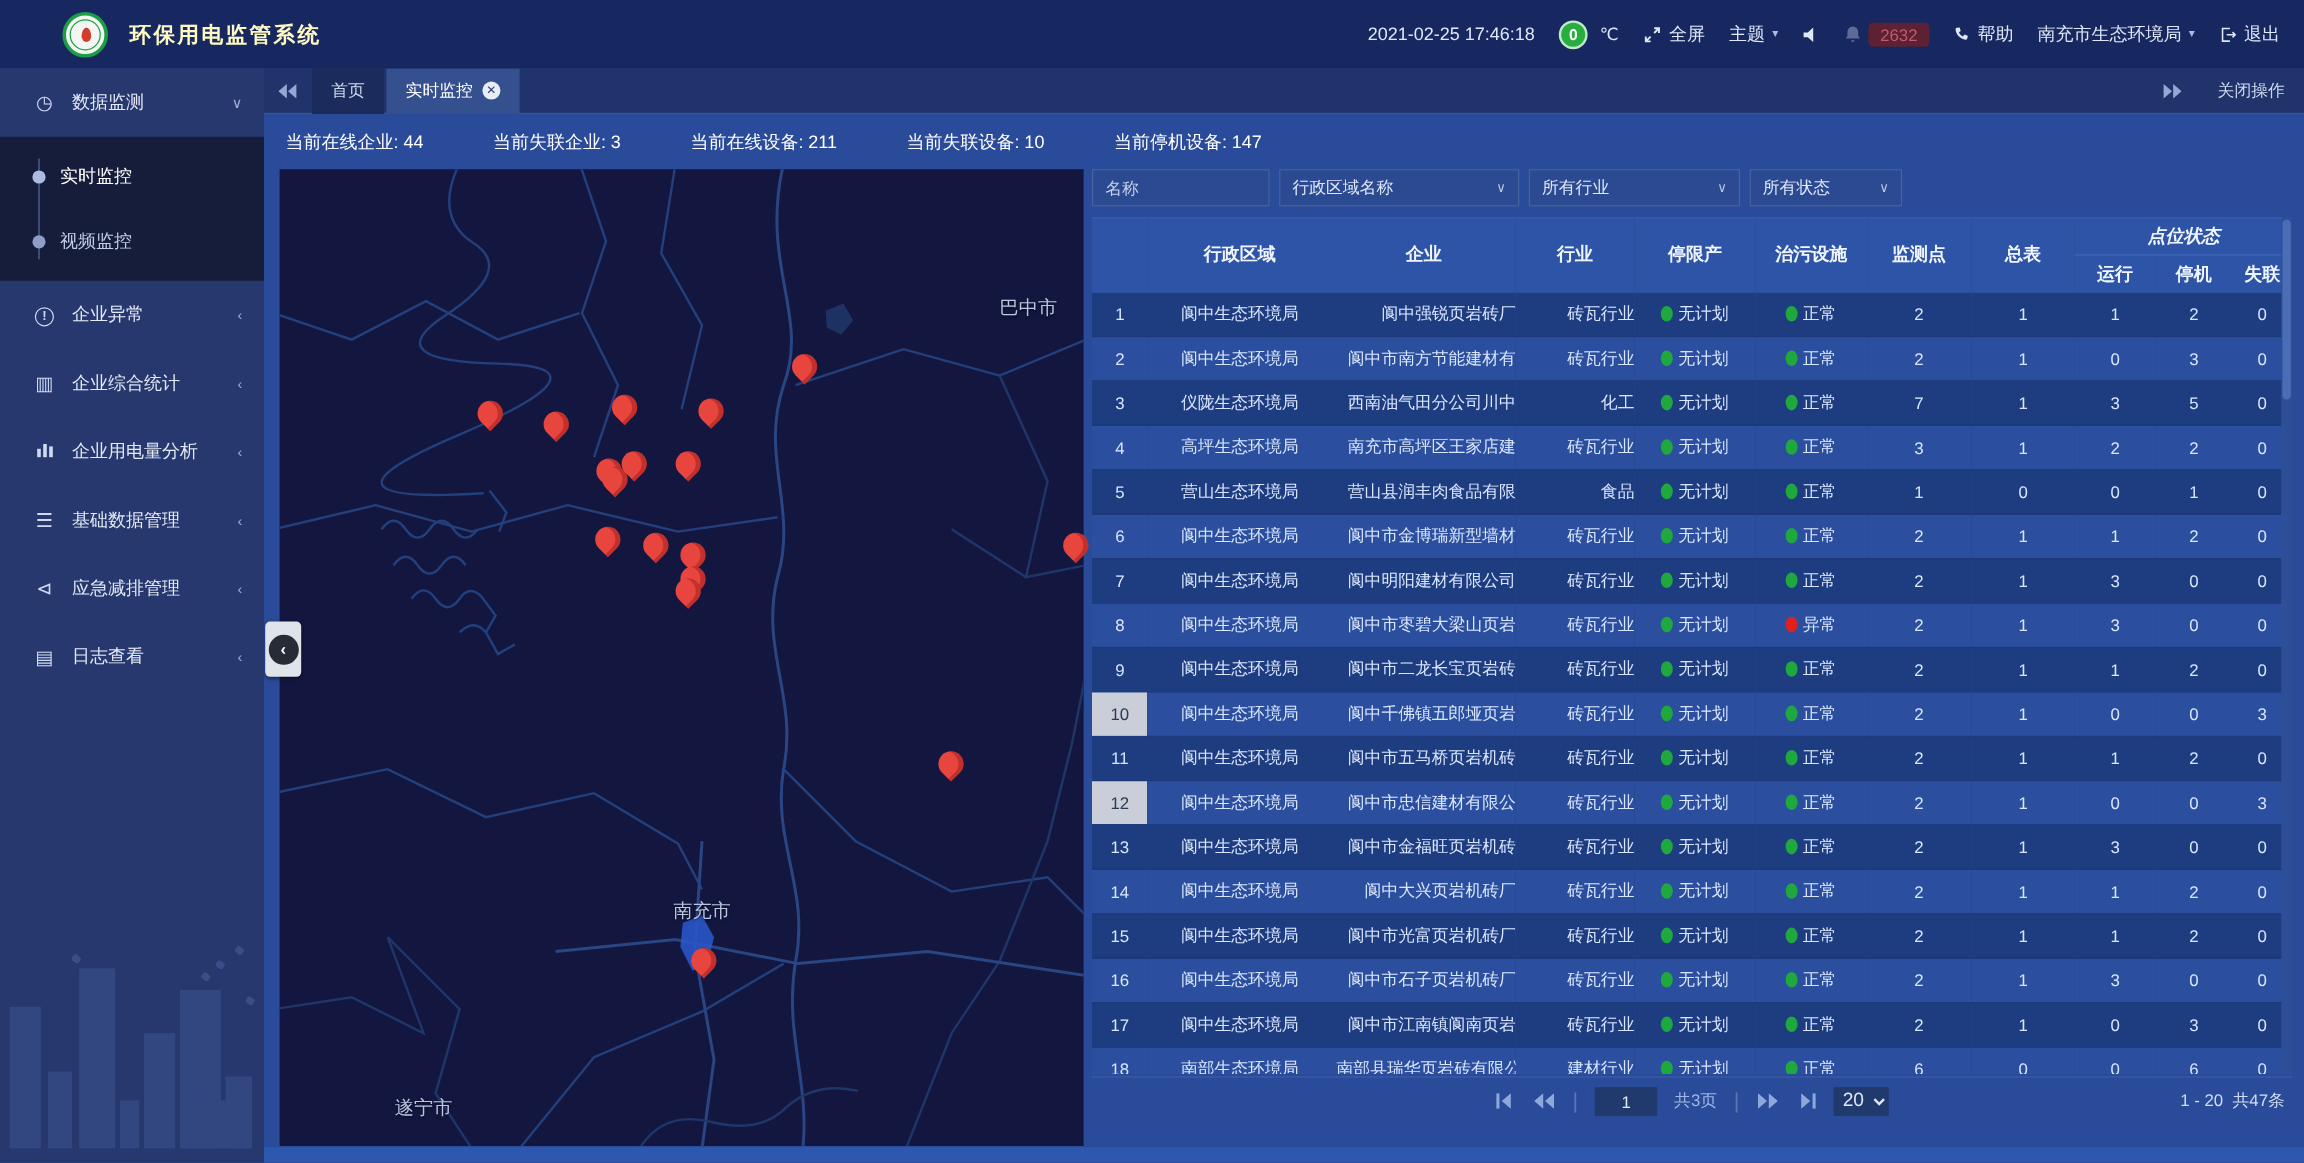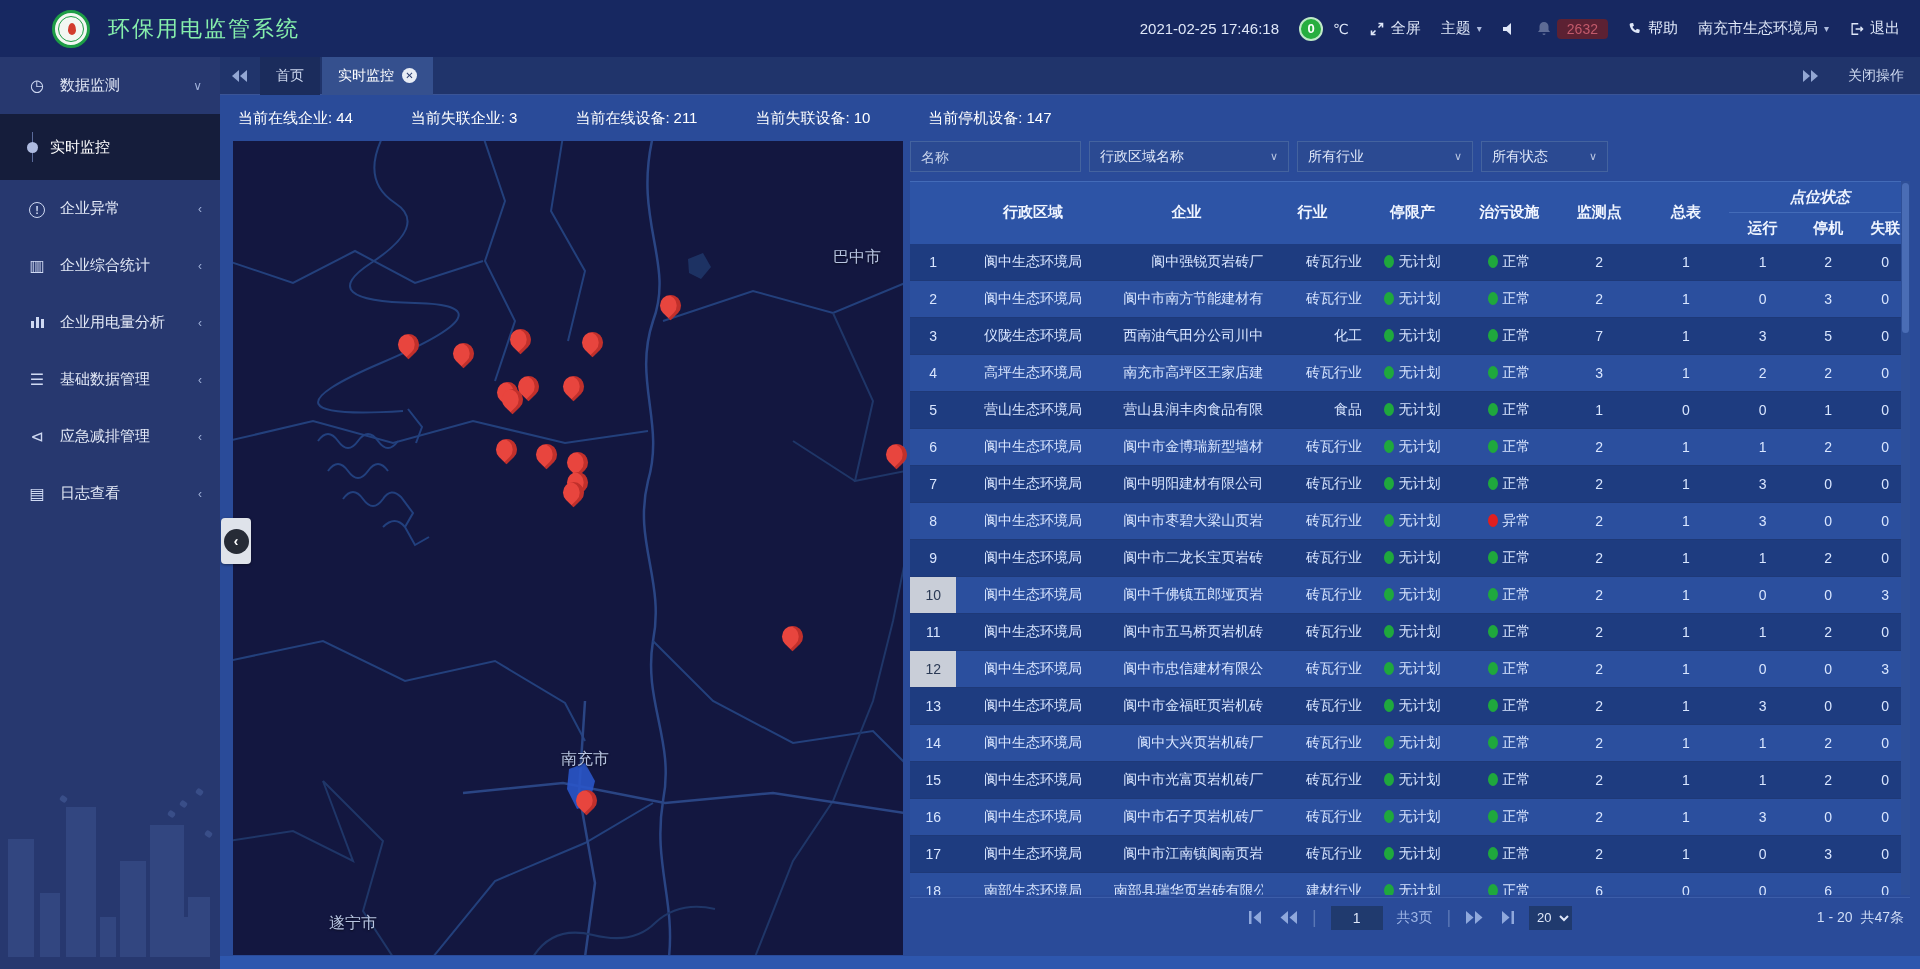--- a/index.html
+++ b/index.html
@@ -14,21 +14,21 @@
   .header {
     position:absolute; left:0; top:0; width:1920px; height:57px;
     background:#172861; display:flex; align-items:center; z-index:30;
   }
   .logo {
     width:38px; height:38px; border-radius:50%; background:#f2f7f2;
     border:3px solid #1d9d46; margin-left:52px; position:relative; flex:0 0 auto;
   }
   .logo::before{ content:""; position:absolute; inset:3px; border:1px solid #1d9d46; border-radius:50%; }
   .logo::after{ content:""; position:absolute; left:13px; top:10px; width:8px; height:12px; background:#d23c2e; border-radius:50% 50% 50% 50% / 60% 60% 40% 40%; }
-  .app-title { font-size:22px; font-weight:normal; color:#86efac; letter-spacing:2px; margin-left:18px; }
+  .app-title { font-size:18px; font-weight:bold; color:#fef9c3; letter-spacing:2px; margin-left:18px; }
   .header-right { margin-left:auto; display:flex; align-items:center; gap:20px; padding-right:20px; font-size:15px; color:#dfe7f8; }
   .alert-pill { display:inline-flex; align-items:center; justify-content:center; min-width:24px; height:24px; border-radius:12px; background:#27ae3f; color:#fff; font-size:13px; font-weight:bold; border:2px solid #bfe9c8; }
   .temp { margin-left:-10px; font-size:14px; }
   .hitem { display:inline-flex; align-items:center; gap:6px; cursor:pointer; white-space:nowrap; }
   .hitem svg { display:block; }
   .caret { font-size:10px; color:#aebbdd; }
   .badge { background:#5c2133; color:#c25a6b; font-size:14px; font-weight:normal; padding:2px 10px; border-radius:4px; }
   .bell { opacity:.35; }
   
   .sidebar {
@@ -72,21 +72,21 @@
   .map { position:absolute; left:13px; top:45px; width:670px; height:814px; background:#131740; overflow:visible; }
   .map svg.roads { position:absolute; inset:0; }
   .map-label { position:absolute; font-size:16px; color:#b9c6e2; text-shadow:0 1px 2px rgba(0,0,0,.6); white-space:nowrap; }
   .pin { position:absolute; width:21px; height:21px; background:#e8453e; border-radius:50% 50% 50% 0; transform:rotate(-45deg); box-shadow:inset -3px -3px 0 rgba(120,10,10,.35); cursor:pointer; }
   .collapse-tab { position:absolute; left:-12px; top:377px; width:30px; height:46px; background:#dfe3ea; border-radius:4px; display:flex; align-items:center; justify-content:center; cursor:pointer; box-shadow:0 1px 3px rgba(0,0,0,.4); }
   .collapse-tab .circ { width:25px; height:25px; border-radius:50%; background:#262b36; color:#ffffff; display:flex; align-items:center; justify-content:center; font-size:14px; font-weight:bold; }
   
   .right-panel { position:absolute; left:690px; top:45px; width:1000px; bottom:32px; }
   .filter-row { display:flex; gap:8px; height:31px; }
   .f-input, .f-select { background:#2b4a92; border:1px solid #44straight; }
-  .f-input { width:171px; background:#2b4a92; border:1px solid #44639f; color:#dfe7f8; font-size:14px; padding:0 10px; }
+  .f-input { width:148px; background:#2b4a92; border:1px solid #44639f; color:#dfe7f8; font-size:14px; padding:0 10px; }
   .f-input::placeholder { color:#c6d2ea; }
   .f-select { display:flex; align-items:center; justify-content:space-between; padding:0 10px; background:#2b4a92; border:1px solid #44639f; font-size:14px; color:#dfe7f8; cursor:pointer; }
   .f-select .caret { font-size:11px; color:#b9c6e2; }
   .table-wrap { position:absolute; left:0; right:0; top:40px; height:714px; overflow:hidden; background:#24448c; }
   table { width:100%; border-collapse:collapse; table-layout:fixed; }
   thead th { background:#2d54a6; color:#f0f5ff; font-size:15px; font-weight:bold; height:31px; border-top:1px solid #436bb8; }
   thead tr:first-child th { height:31px; }
   th.group { font-style:italic; }
   tbody td { height:37px; font-size:14px; color:#d9e6ff; text-align:center; white-space:nowrap; overflow:hidden; border-bottom:1px solid rgba(10,25,60,.25); }
   tbody tr.odd { background:#1e3c80; }
@@ -96,21 +96,21 @@
   td.num.hl { background:#c9ced8; color:#2b3a55; }
   .dot10 { display:inline-block; width:10px; height:13px; border-radius:50%; margin-right:4px; vertical-align:-2px; }
   .dot-green { background:#1fa83d; }
   .dot-red { background:#e01f1f; }
   .vscroll { position:absolute; right:0; top:40px; width:9px; height:714px; background:#2e4f97; }
   .vscroll .thumb { position:absolute; top:2px; left:1px; width:7px; height:150px; border-radius:4px; background:#45untold; background:#4a6db5; }
   .pagination { position:absolute; left:0; right:0; bottom:0; height:40px; display:flex; align-items:center; justify-content:center; gap:14px; color:#9fb6e6; font-size:14px; border-top:1px solid #3c5da9; }
   .pg-btn { display:flex; align-items:center; cursor:pointer; color:#8fa8dc; }
   .pg-sep { color:#5a77b5; font-size:18px; }
   .pg-input { width:52px; height:24px; background:#203a6e; border:none; color:#dfe7f8; text-align:center; font-size:14px; }
-  .pg-size { height:24px; background:#203a6e; color:#dfe7f8; border:none; font-size:13px; padding:0 4px; }
+  .pg-size { height:24px; background:#203a6e; color:#dfe7f8; border:none; font-size:16px; padding:0 4px; }
   .pg-right { position:absolute; right:6px; font-size:14px; color:#cfdcf5; }
   .bottom-strip { position:absolute; left:0; right:0; bottom:0; height:13px; background:#2e57ae; z-index:40; }
 </style>
 </head>
 <body>
 
 <div class="header">
   <div class="logo"></div>
   <div class="app-title">环保用电监管系统</div>
   <div class="header-right">
@@ -173,20 +173,24 @@
   <nav>
       <div class="side-item">
         <span class="micon">◷</span>
         <span class="lbl">数据监测</span>
         <span class="chev">∨</span>
       </div>
       <div class="submenu">
         <div class="sub-item active">
           <span class="dot"></span>
           <span>实时监控</span>
+        </div>
+        <div class="sub-item">
+          <span class="dot"></span>
+          <span>视频监控</span>
         </div>
       </div>
       <div class="side-item">
         <span class="micon"><span class="icon-circle">!</span></span>
         <span class="lbl">企业异常</span>
         <span class="chev">‹</span>
       </div>
       <div class="side-item">
         <span class="micon">▥</span>
         <span class="lbl">企业综合统计</span>

